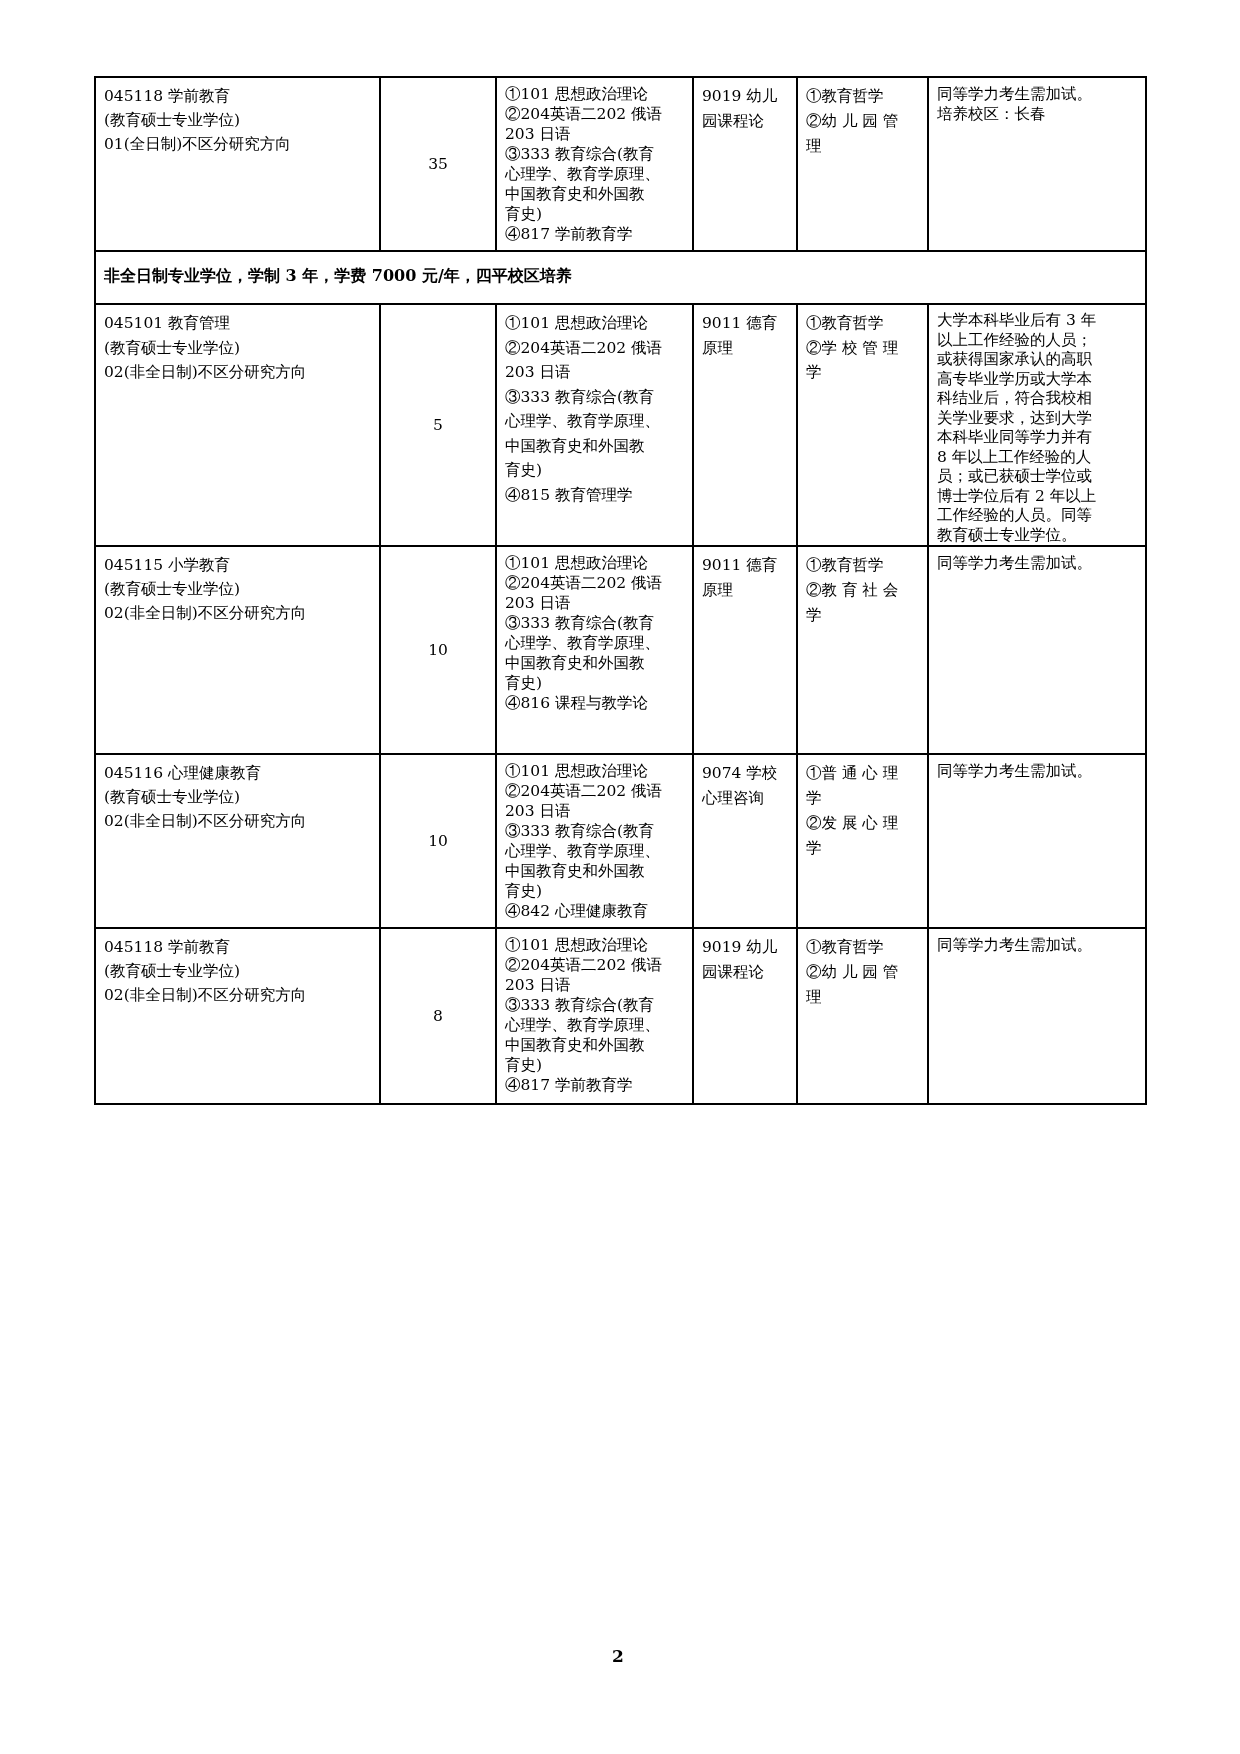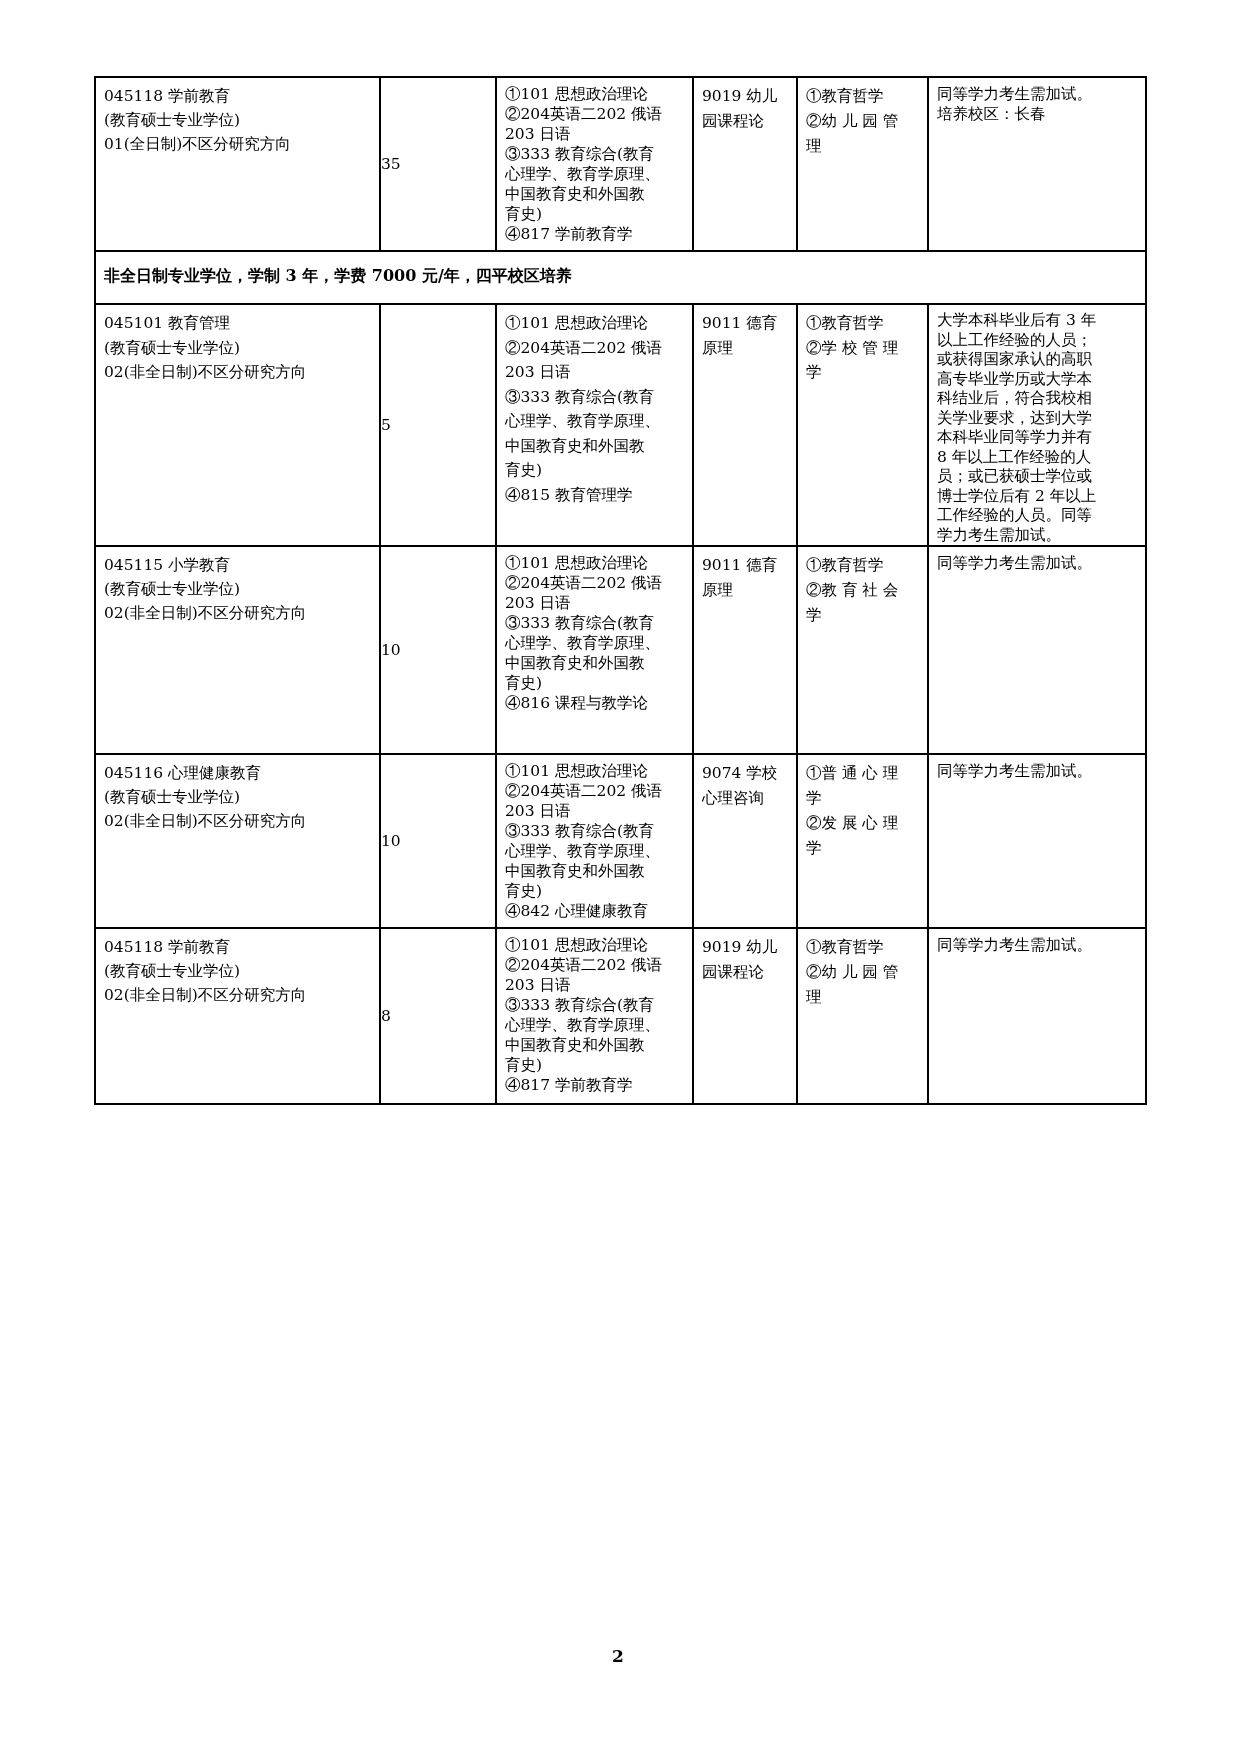--- a/index.html
+++ b/index.html
@@ -3,21 +3,21 @@
   <meta charset="utf-8">
   <style>
     html, body { margin: 0; padding: 0; background: #ffffff; }
     body { width: 1240px; height: 1754px; position: relative; overflow: hidden;
       font-family: "DejaVu Serif", "Liberation Serif", serif; color: #000; }
     .tbl { position: absolute; left: 94px; top: 76px; width: 1051px;
       border-collapse: collapse; table-layout: fixed; }
     .tbl td { border: 2px solid #000; vertical-align: top; padding: 6px 12px 0 8px;
       font-size: 15.5px; line-height: 20px; }
     .c1 { width: 269px; }
-    .c2 { width: 100px; text-align: left; vertical-align: middle !important; padding: 0 !important; }
+    .c2 { width: 100px; text-align: center; vertical-align: middle !important; padding: 0 !important; }
     .c3 { width: 181px; }
     .c4 { width: 88px; }
     .c5 { width: 115px; }
     .c6 { width: 202px; }
     .c1 .ln { display: block; line-height: 24px; }
     .c3 .ln { display: block; }
     .c4 .ln, .c5 .ln { display: block; line-height: 25px; }
     .c6 .ln { display: block; }
     .sec td { font-weight: bold; padding: 14px 8px 16px 8px; font-size: 16px; }
     .r-note .c6 { line-height: 24px; text-align: justify; }
@@ -105,21 +105,21 @@
       <span class="ln" style="line-height:19.5px">以上工作经验的人员；</span>
       <span class="ln" style="line-height:19.5px">或获得国家承认的高职</span>
       <span class="ln" style="line-height:19.5px">高专毕业学历或大学本</span>
       <span class="ln" style="line-height:19.5px">科结业后，符合我校相</span>
       <span class="ln" style="line-height:19.5px">关学业要求，达到大学</span>
       <span class="ln" style="line-height:19.5px">本科毕业同等学力并有</span>
       <span class="ln" style="line-height:19.5px">8 年以上工作经验的人</span>
       <span class="ln" style="line-height:19.5px">员；或已获硕士学位或</span>
       <span class="ln" style="line-height:19.5px">博士学位后有 2 年以上</span>
       <span class="ln" style="line-height:19.5px">工作经验的人员。同等</span>
-      <span class="ln" style="line-height:19.5px">学力考生需加试。</span>
+      <span class="ln" style="line-height:19.5px">教育硕士专业学位。</span>
     </td>
   </tr>
 
   <tr style="height:208px">
     <td class="c1">
       <span class="ln">045115 小学教育</span>
       <span class="ln">(教育硕士专业学位)</span>
       <span class="ln">02(非全日制)不区分研究方向</span>
     </td>
     <td class="c2">10</td>

